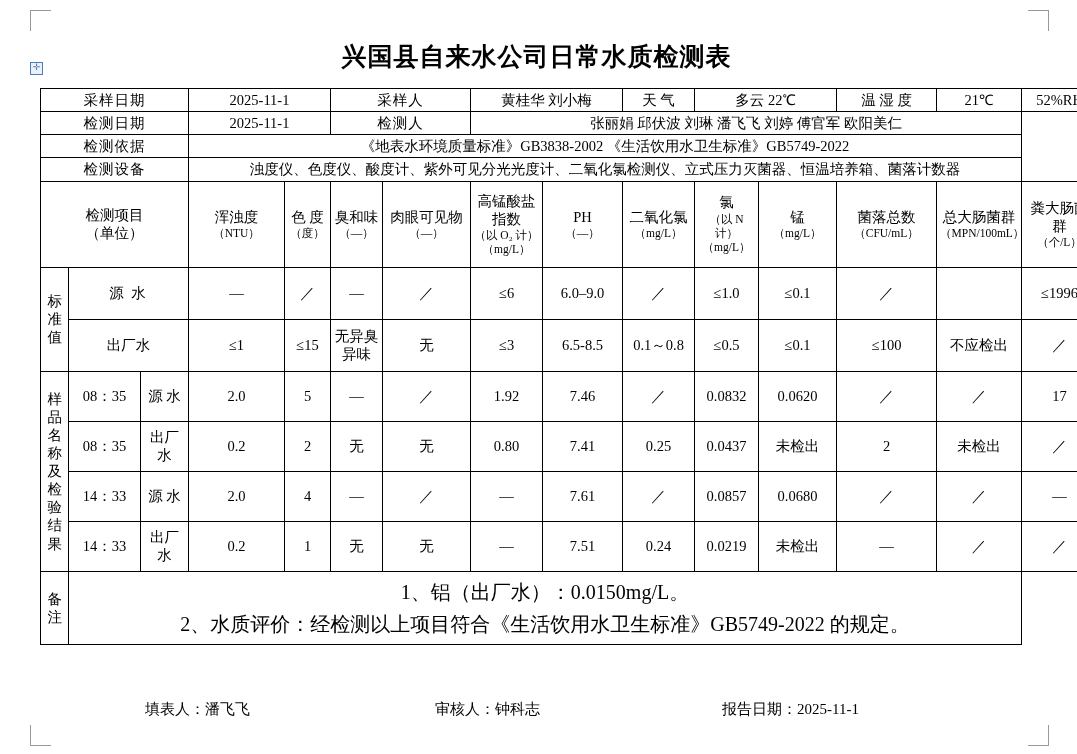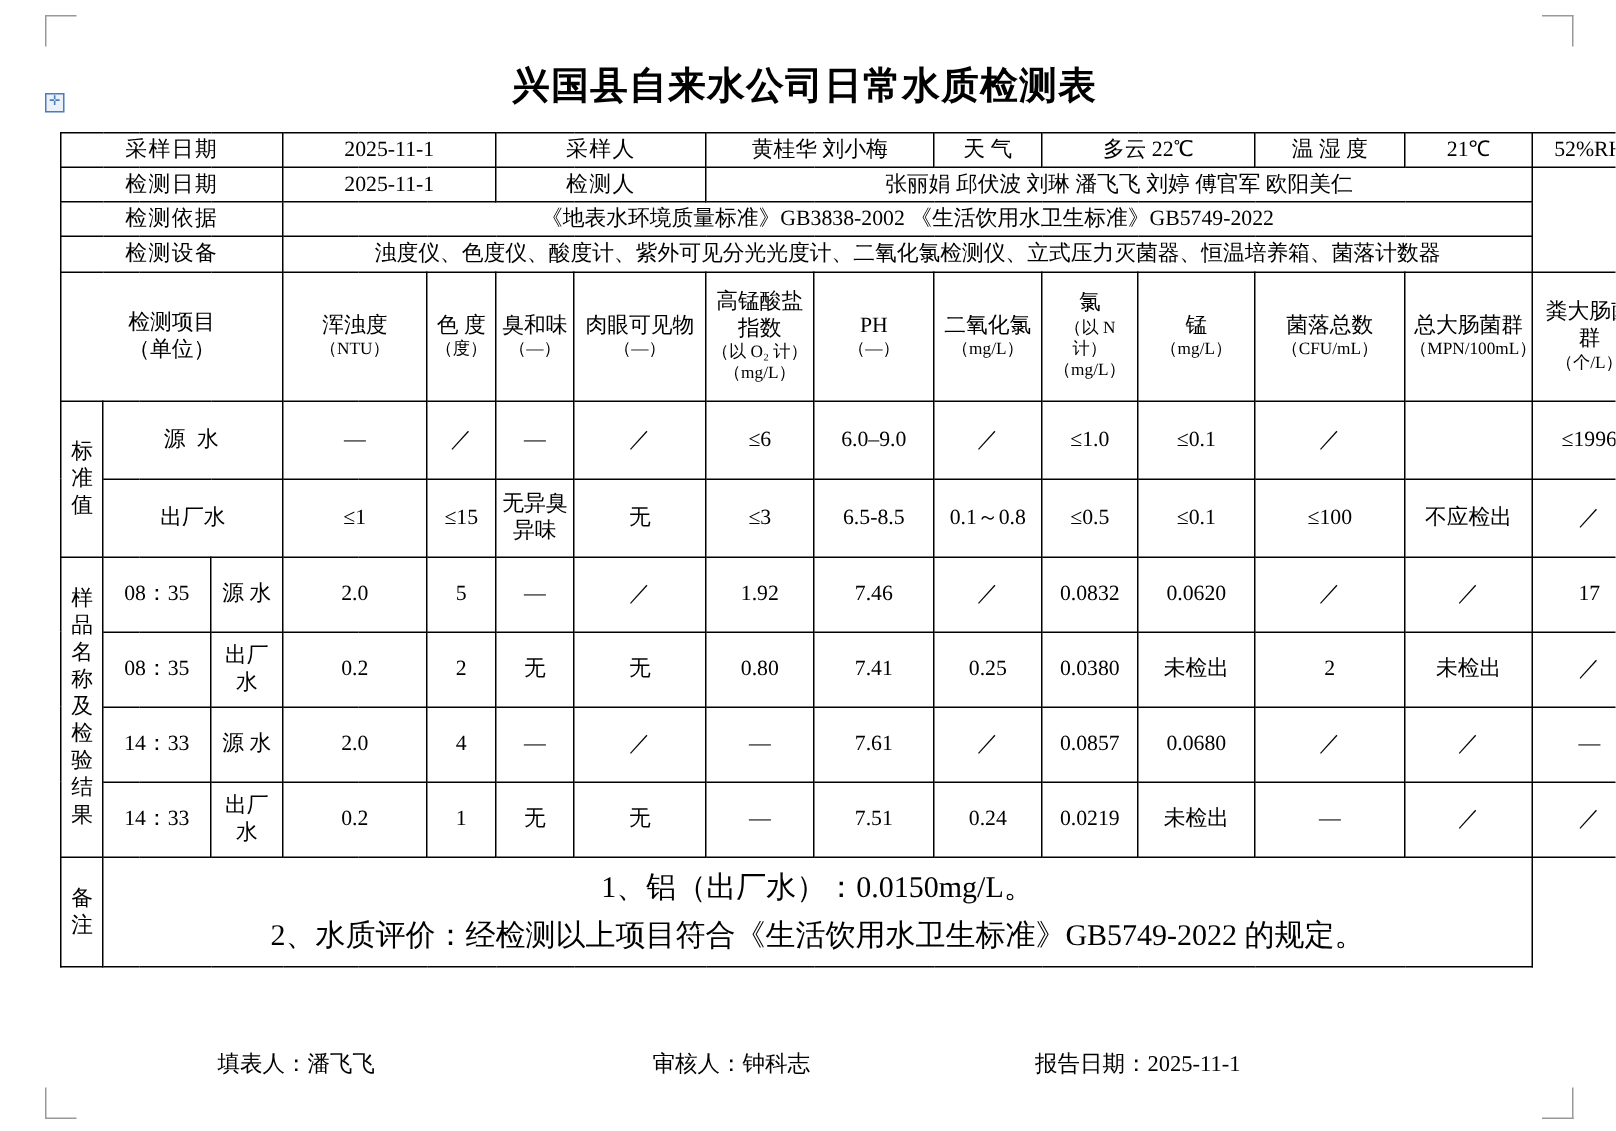--- a/index.html
+++ b/index.html
@@ -95,21 +95,21 @@
 
   .footer {
     position: absolute;
     left: 40px;
     top: 700px;
     width: 1005px;
     font-size: 15px;
   }
   .footer .f1 { position: absolute; left: 105px; top: 0; }
   .footer .f2 { position: absolute; left: 395px; top: 0; }
-  .footer .f3 { position: absolute; left: 650px; top: 0; }
+  .footer .f3 { position: absolute; left: 682px; top: 0; }
 </style>
 </head>
 <body>
 
 <div class="page">
 
   <div class="crop tl"></div>
   <div class="crop tr"></div>
   <div class="crop bl"></div>
   <div class="crop br"></div>
@@ -281,21 +281,21 @@
     <tr style="height:50px">
       <td colspan="2" class="small">08：35</td>
       <td>出厂水</td>
       <td colspan="2">0.2</td>
       <td>2</td>
       <td>无</td>
       <td>无</td>
       <td>0.80</td>
       <td>7.41</td>
       <td>0.25</td>
-      <td>0.0380</td>
+      <td>0.0437</td>
       <td>未检出</td>
       <td>2</td>
       <td>未检出</td>
       <td>／</td>
     </tr>
     <tr style="height:50px">
       <td colspan="2" class="small">14：33</td>
       <td>源 水</td>
       <td colspan="2">2.0</td>
       <td>4</td>

